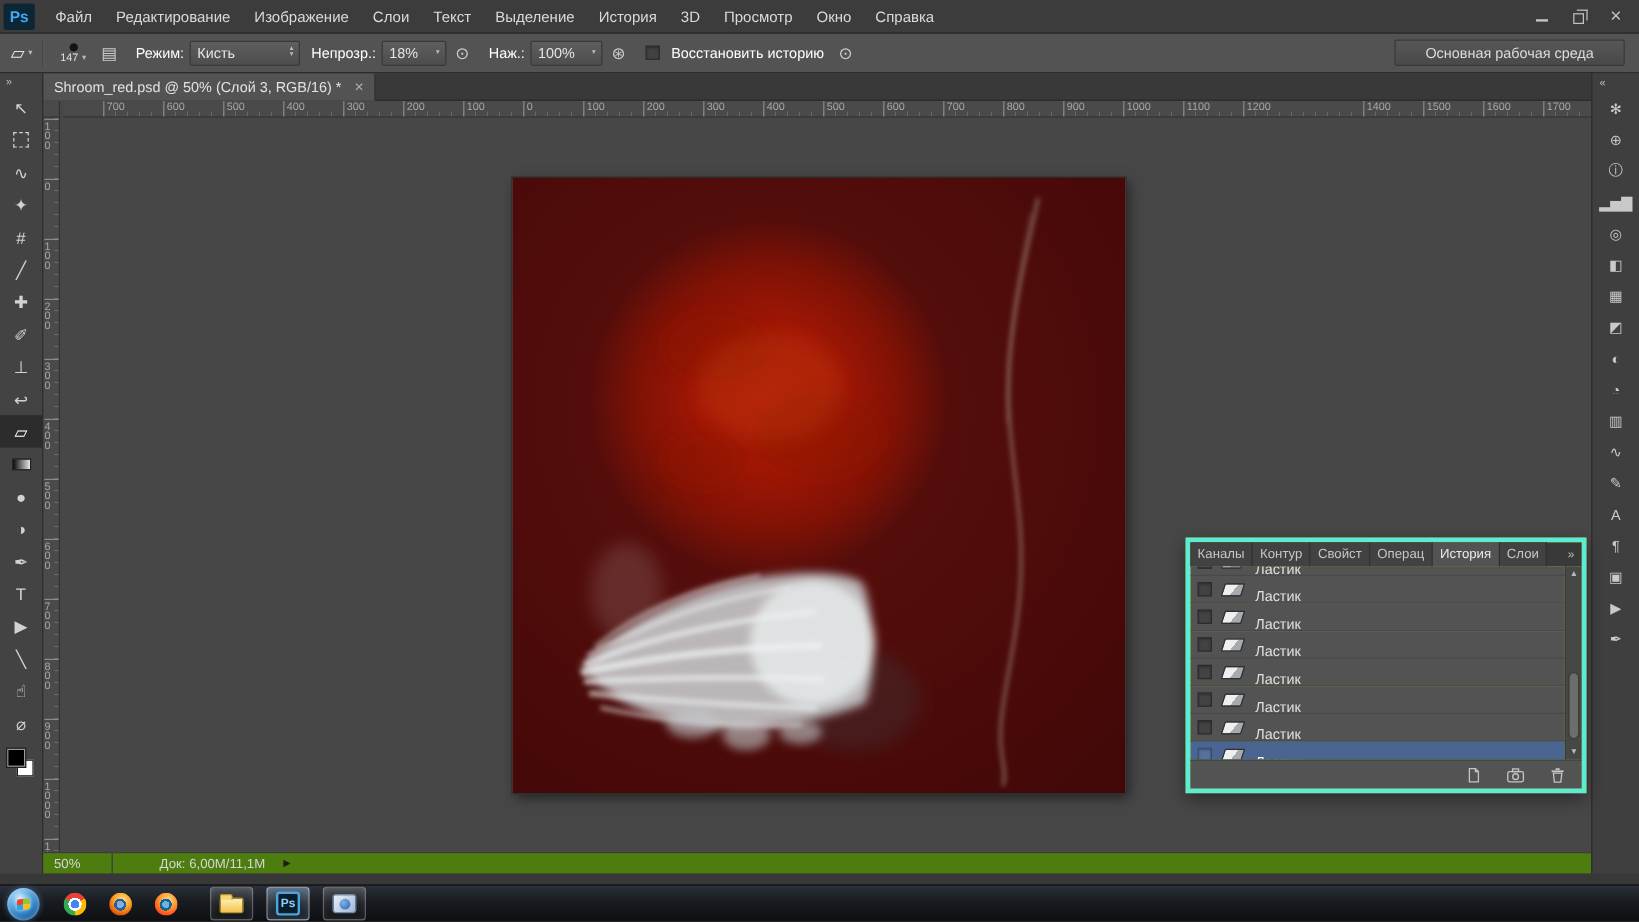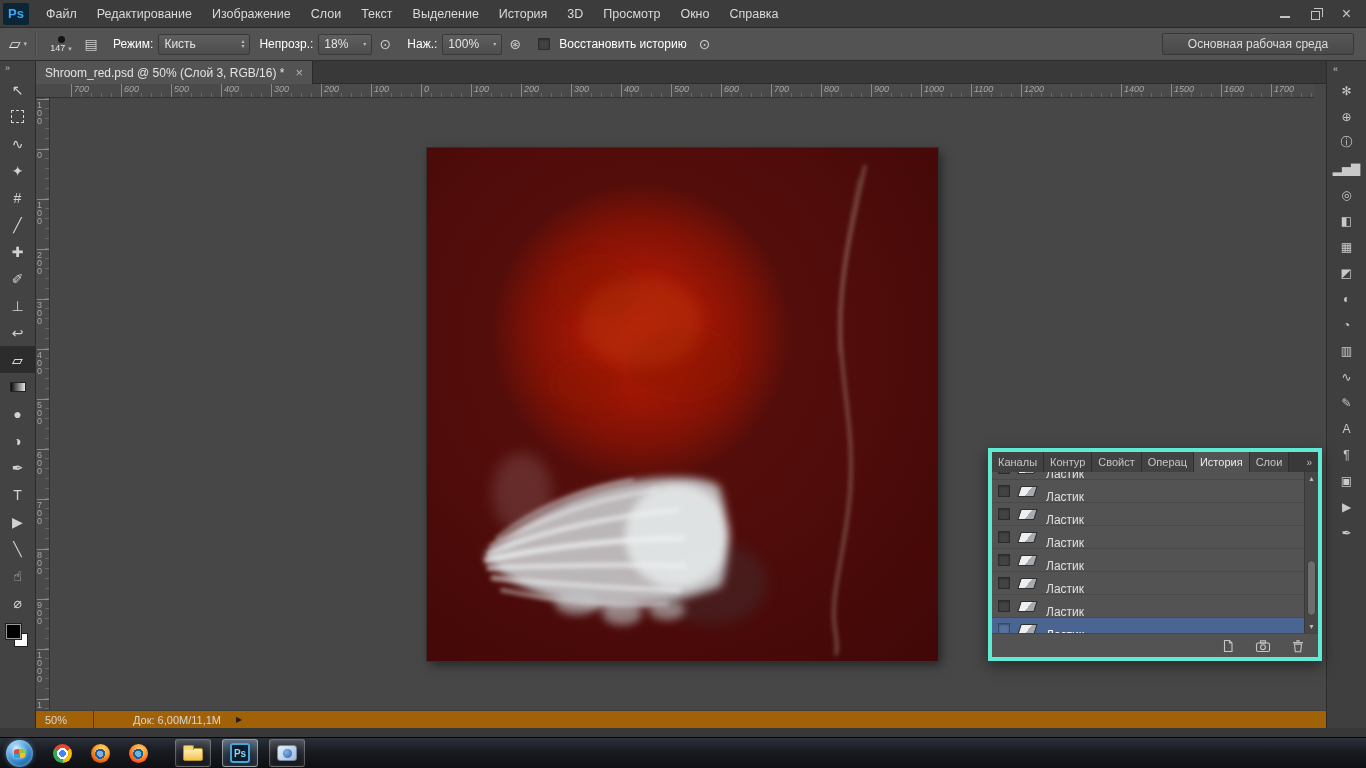--- a/index.html
+++ b/index.html
@@ -63,24 +63,24 @@
   .icon-marquee{width:13px;height:13px;border:1px dashed #d2d2d2;}
   .icon-gradient{width:16px;height:10px;background:linear-gradient(90deg,#0c0c0c,#e6e6e6);border:1px solid #222;}
   .swatches{position:relative;width:35px;height:34px;margin-top:5px;}
   .swatch-bg{position:absolute;left:14px;top:12px;width:14px;height:14px;background:#fff;border:1px solid #1e1e1e;}
   .swatch-fg{position:absolute;left:6px;top:3px;width:15px;height:15px;background:#000;
     border:1px solid #9a9a9a;box-shadow:0 0 0 1px #1e1e1e;}
 
   
   #ruler-corner{position:absolute;left:36px;top:84px;width:14px;height:14px;background:#4a4a4a;
     border-right:1px solid #323232;border-bottom:1px solid #323232;z-index:4;}
-  #ruler-h{position:absolute;left:38px;top:84px;width:1276px;height:14px;background:#4a4a4a;
+  #ruler-h{position:absolute;left:53px;top:84px;width:1276px;height:14px;background:#4a4a4a;
     border-bottom:1px solid #323232;overflow:hidden;z-index:4;
     background-image:repeating-linear-gradient(90deg,#686868 0 1px,transparent 1px 10px);
-    background-size:100% 4px;background-position:33px 100%;background-repeat:no-repeat;font-style:italic;}
+    background-size:100% 4px;background-position:33px 100%;background-repeat:no-repeat;}
   .hr-label{position:absolute;top:0;font-size:9px;color:#a6a6a6;border-left:1px solid #8a8a8a;
     height:14px;padding-left:2px;line-height:11px;}
   #ruler-v{position:absolute;left:36px;top:98px;width:14px;height:612px;background:#4a4a4a;
     border-right:1px solid #323232;overflow:hidden;z-index:4;
     background-image:repeating-linear-gradient(180deg,#686868 0 1px,transparent 1px 10px);
     background-size:4px 100%;background-position:100% 0;background-repeat:no-repeat;}
   .vr-label{position:absolute;left:1px;width:12px;font-size:9px;color:#a6a6a6;
     border-top:1px solid #8a8a8a;padding-top:1px;line-height:8px;}
 
   
@@ -121,21 +121,21 @@
   #hp-scroll{position:absolute;top:20px;right:0;width:14px;bottom:24px;background:#474747;border-left:1px solid #393939;}
   .scroll-btn{height:13px;display:flex;align-items:center;justify-content:center;color:#b8b8b8;font-size:7px;}
   #hp-scroll-down{position:absolute;bottom:0;left:0;right:0;}
   #hp-thumb{position:absolute;left:2px;right:2px;top:88px;height:56px;background:#6d6d6d;
     border:1px solid #3b3b3b;border-radius:6px;}
   #hp-bottom{position:absolute;left:0;right:0;bottom:0;height:24px;background:#535353;
     border-top:1px solid #444444;display:flex;align-items:center;justify-content:flex-end;gap:15px;padding-right:10px;}
   .hp-action{display:flex;align-items:center;justify-content:center;width:20px;height:18px;}
 
   
-  #status-bar{position:absolute;left:36px;top:710px;width:1290px;height:18px;background:#a16207;
+  #status-bar{position:absolute;left:36px;top:710px;width:1290px;height:18px;background:#4d7c0f;
     border-top:1px solid #3d3d3d;display:flex;align-items:center;font-size:11px;color:#d6d6d6;z-index:6;}
   #zoom-field{width:58px;height:18px;border-right:1px solid #3d3d3d;display:flex;align-items:center;padding-left:9px;}
   #doc-info{margin-left:39px;}
   #status-arrow{margin-left:15px;color:#1d1d1d;font-size:8px;}
   #bottom-edge{position:absolute;left:0;top:728px;width:1366px;height:9px;background:#383838;z-index:25;}
 
   
   #taskbar{position:absolute;left:0;top:737px;width:1366px;height:31px;z-index:40;
     background:linear-gradient(#2b313a,#181b20 45%,#0d0f12);border-top:1px solid #050607;
     display:flex;align-items:center;}

